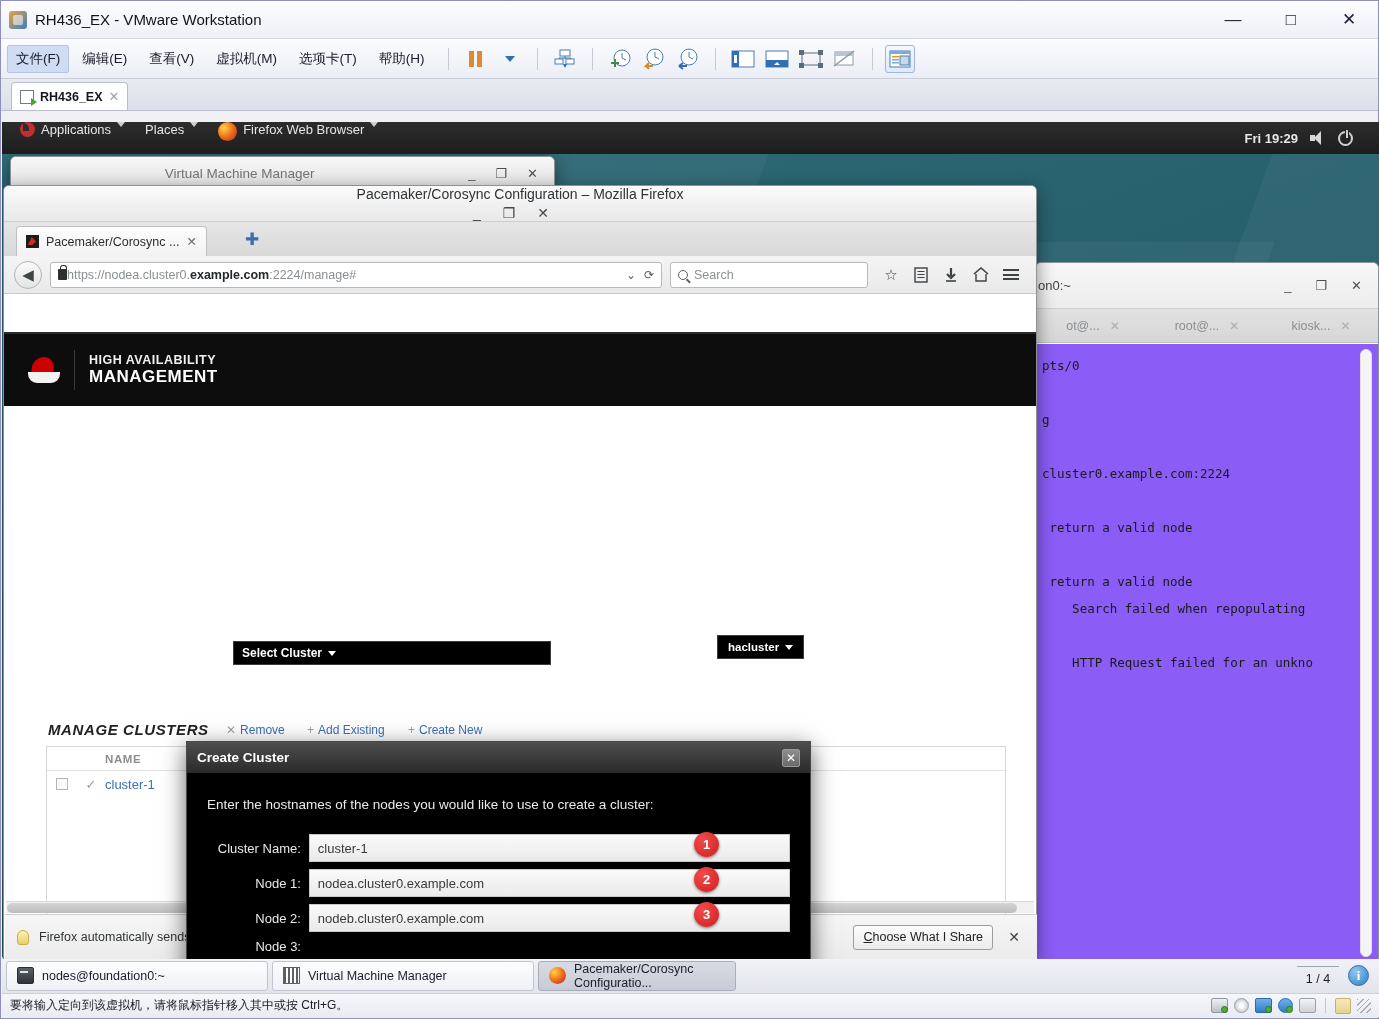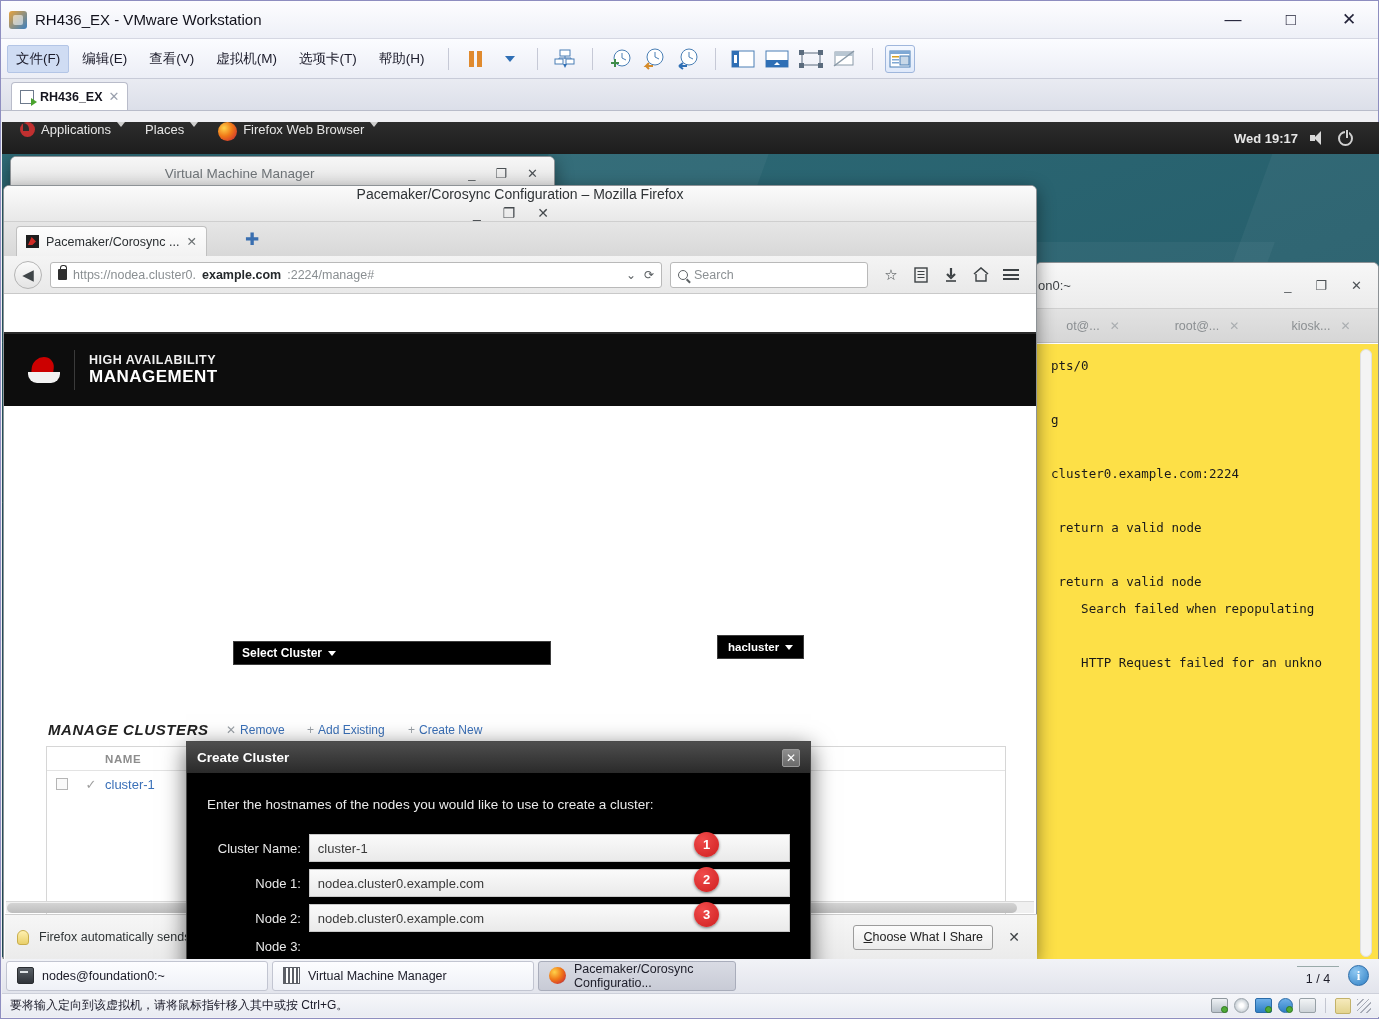--- a/index.html
+++ b/index.html
@@ -79,21 +79,21 @@
   #ff-title .ctl{display:flex;gap:22px;padding-right:18px;color:#44494d;font-size:14px;}
 
   #ff-tabs{height:34px;background:linear-gradient(#e6e6e6,#d8d8d8);display:flex;align-items:flex-end;padding-left:12px;gap:28px;}
   .ff-tab{height:30px;background:linear-gradient(#fdfdfd,#f2f2f2);border:1px solid #c0c0c0;border-bottom:none;border-radius:4px 4px 0 0;display:flex;align-items:center;gap:7px;padding:0 9px;font-size:12.5px;color:#2b2f32;}
   .ff-fav{width:13px;height:13px;background:#1d1d1d;position:relative;}
   .ff-fav:after{content:"";position:absolute;left:2px;top:2px;width:8px;height:8px;background:#cf2a24;clip-path:polygon(0 100%,45% 0,100% 55%,55% 100%);}
   .ff-newtab{margin-left:10px;color:#3a6fb0;font-size:17px;align-self:center;}
 
   #ff-nav{height:38px;background:linear-gradient(#f4f4f4,#e9e9e9);border-bottom:1px solid #c9c9c9;display:flex;align-items:center;gap:8px;padding:0 10px;}
   .nav-back{width:28px;height:28px;border-radius:50%;background:linear-gradient(#fafafa,#e4e4e4);border:1px solid #b4b4b4;display:flex;align-items:center;justify-content:center;color:#3f4548;font-size:15px;}
-  #urlbar{flex:1;height:26px;background:#fff;border:1px solid #b9b9b9;border-radius:3px;display:flex;align-items:center;padding:0 7px;gap:6px;font-size:12.5px;color:#3a3f42;}
+  #urlbar{flex:1;height:26px;background:#fff;border:1px solid #b9b9b9;border-radius:3px;display:flex;align-items:center;padding:0 7px;font-size:12.5px;color:#3a3f42;}
   .lock{width:9px;height:11px;background:#2f2f2f;border-radius:1px;position:relative;flex:none;}
   .lock:before{content:"";position:absolute;left:2px;top:-4px;width:5px;height:5px;border:1.5px solid #2f2f2f;border-bottom:none;border-radius:3px 3px 0 0;}
   #urlbar .url-dim{color:#8a8f92;}
   #urlbar .url-str{color:#25292c;font-weight:bold;}
   #urlbar .right{margin-left:auto;display:flex;gap:8px;color:#5d6265;font-size:12px;}
   #searchbar{width:198px;height:26px;background:#fff;border:1px solid #b9b9b9;border-radius:3px;display:flex;align-items:center;padding:0 7px;gap:6px;font-size:12.5px;color:#8c9194;}
   .mag{width:10px;height:10px;border:1.6px solid #5d6265;border-radius:50%;position:relative;flex:none;}
   .mag:after{content:"";position:absolute;right:-4px;bottom:-3px;width:5px;height:1.6px;background:#5d6265;transform:rotate(45deg);}
   .ff-icons{display:flex;align-items:center;gap:0;}
   .ff-ic{width:30px;height:28px;display:flex;align-items:center;justify-content:center;color:#3d4245;font-size:15px;}
@@ -148,21 +148,21 @@
   #notify-x{width:22px;text-align:center;color:#3d4245;font-size:14px;}
 
   
   #term-win{position:absolute;left:1033px;top:140px;width:344px;height:705px;background:#fff;border:1px solid #8d9296;border-radius:6px 6px 0 0;z-index:8;overflow:hidden;}
   #term-tb{height:46px;background:linear-gradient(#f7f7f7,#ececec);border-bottom:1px solid #cfcfcf;display:flex;align-items:center;border-radius:5px 5px 0 0;padding-left:2px;}
   #term-tb .t{font-size:13px;color:#3e4245;}
   #term-tb .ctl{margin-left:auto;display:flex;gap:24px;padding-right:16px;color:#4c5155;font-size:13px;}
   #term-tabs{height:34px;background:linear-gradient(#e2e2e2,#d6d6d6);border-bottom:1px solid #c2c2c2;display:flex;align-items:center;}
   .tt{flex:1;display:flex;align-items:center;justify-content:center;gap:10px;font-size:12.5px;color:#8b8f92;height:34px;}
   .tt .x{color:#a9adb0;font-size:12px;}
-  #term-body{position:absolute;left:0;top:81px;width:344px;height:624px;background:#fde047;font-family:"DejaVu Sans Mono",monospace;font-size:12.5px;color:#1a1a1a;padding:8px 0 0 15px;line-height:27px;white-space:pre;overflow:hidden;}
+  #term-body{position:absolute;left:0;top:81px;width:344px;height:624px;background:#8b5cf6;font-family:"DejaVu Sans Mono",monospace;font-size:12.5px;color:#1a1a1a;padding:8px 0 0 6px;line-height:27px;white-space:pre;overflow:hidden;}
   #term-scroll{position:absolute;right:6px;top:86px;width:12px;height:608px;background:#f4f4f4;border:1px solid #e0e0e0;border-radius:6px;}
 
   
   #vm-taskbar{position:absolute;left:1px;bottom:25px;width:1377px;height:36px;background:linear-gradient(#f2f3f7,#e2e4ec);border-top:1px solid #c3c6d2;display:flex;align-items:center;padding:0 4px;gap:4px;}
   .tb-btn{height:30px;display:flex;align-items:center;gap:8px;padding:0 10px;border:1px solid #c2c5d1;border-radius:3px;background:linear-gradient(#fdfdff,#eff1f7);font-size:12.5px;color:#1c1c28;}
   .tb-btn.active{background:linear-gradient(#d9dbe4,#c8cbd6);border-color:#a9adbb;}
   .tb-btn.w1{width:262px;} .tb-btn.w2{width:262px;} .tb-btn.w3{width:198px;}
   .tbi{width:17px;height:17px;flex:none;}
   .tbi.term{background:linear-gradient(#5b6168,#30343a);border:1px solid #2a2d31;border-radius:2px;position:relative;}
   .tbi.term:after{content:"";position:absolute;left:2px;top:3px;width:8px;height:2px;background:#dfe3e6;}
@@ -323,21 +323,21 @@
       <div class="gp-item">
         <span>Places</span>
         <span class="cv"></span>
       </div>
       <div class="gp-item">
         <span class="ffox-ic"></span>
         <span>Firefox Web Browser</span>
         <span class="cv"></span>
       </div>
       <div class="gp-right">
-        <span>Wed 19:17</span>
+        <span>Fri 19:29</span>
         <span class="spk"></span>
         <span class="pw"></span>
         <span class="cv"></span>
       </div>
     </div>
 
     <div class="win" id="vmm-win">
       <div class="win-tb">
         <div class="t">Virtual Machine Manager</div>
         <div class="ctl">

